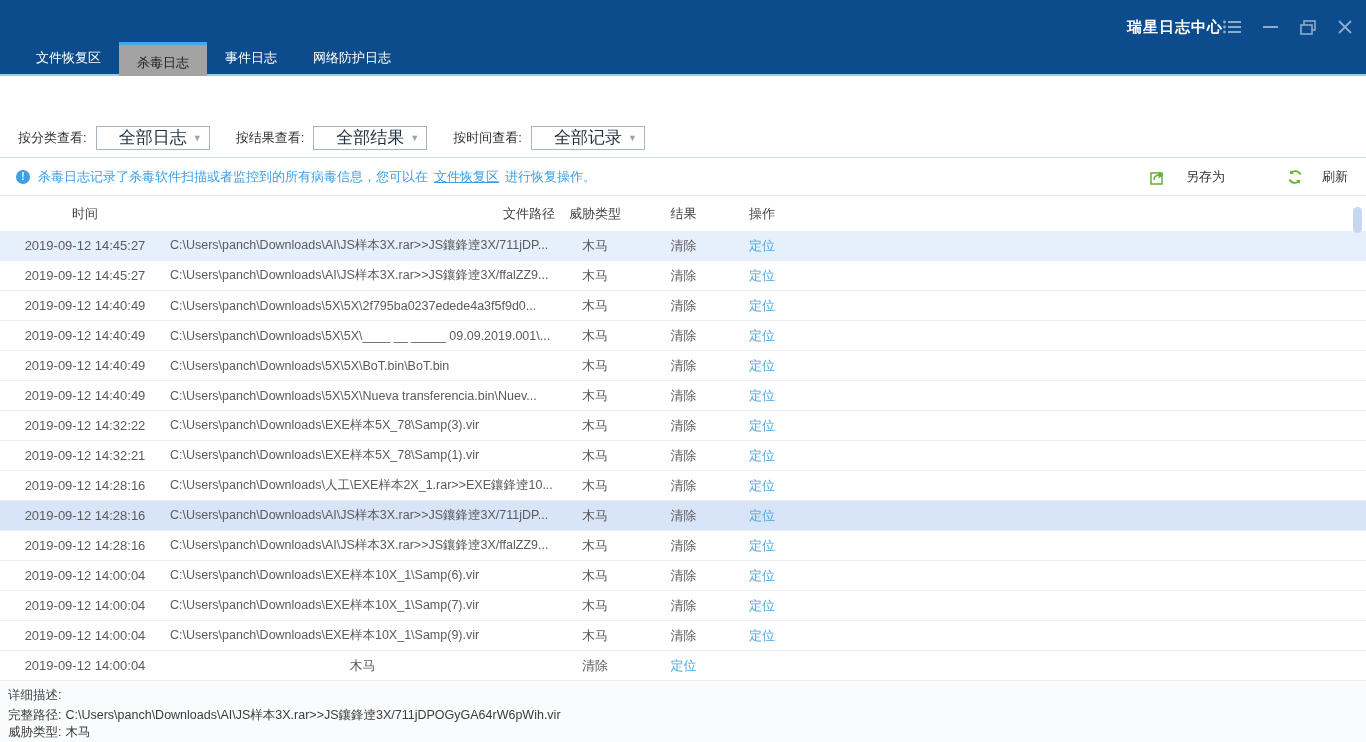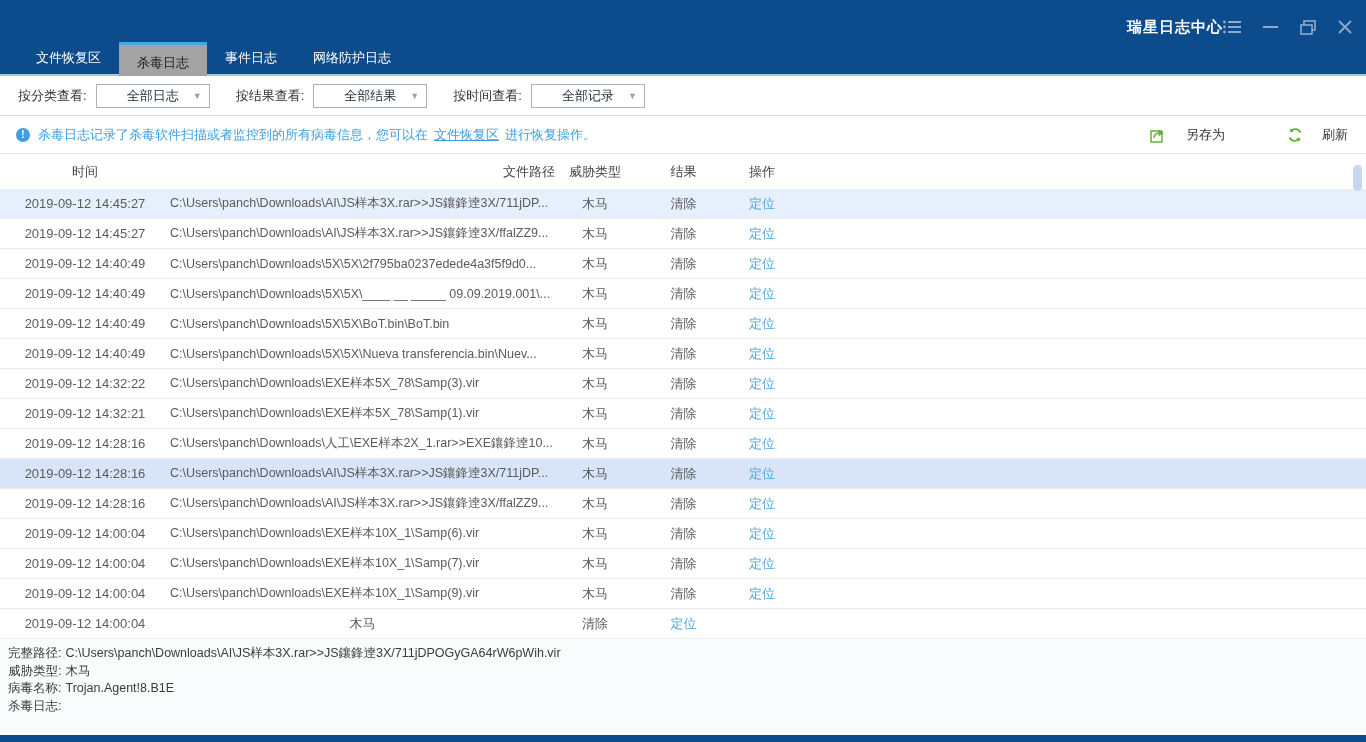--- a/index.html
+++ b/index.html
@@ -26,26 +26,26 @@
 
   
   .tabbar{height:34px;background:var(--titlebar-bg);display:flex;align-items:stretch;
     padding-left:18px;flex:0 0 auto;border-bottom:2px solid #9FCBEA;position:relative;}
   .tab{color:#fff;font-size:13px;display:flex;align-items:center;padding:0 18px;cursor:pointer;position:relative;}
   .tab.active{background:#a3a3a3;color:#222;border-top:3px solid var(--accent);
     margin-bottom:-2px;padding-top:4px;}
 
   
   .filterbar{height:40px;background:#fff;display:flex;align-items:center;gap:26px;
-    padding-left:18px;border-bottom:1px solid #CDE3F2;flex:0 0 auto;}
+    padding-left:18px;border-bottom:1px solid #CDE3F2;flex:0 0 auto;margin-top:42px;}
   .filter-group{display:flex;align-items:center;gap:9px;}
   .filter-label{font-size:13px;color:#333;}
   .select-box{width:114px;height:24px;border:1px solid #AAB2BD;background:#fff;display:flex;
     align-items:center;justify-content:center;position:relative;cursor:pointer;}
-  .select-box .sel-val{font-size:13px;color:#1d2b3a;}
+  .select-box .sel-val{font-size:17px;color:#1d2b3a;}
   .select-box .caret{position:absolute;right:7px;top:50%;transform:translateY(-50%);
     font-size:9px;color:#9aa3ad;}
 
   
   .infobar{height:38px;background:#fff;display:flex;align-items:center;justify-content:space-between;
     padding:0 18px 0 16px;border-bottom:1px solid #E6E6E6;flex:0 0 auto;}
   .info-left{display:flex;align-items:center;font-size:13px;color:var(--info-blue);}
   .info-icon{width:14px;height:14px;border-radius:50%;background:var(--info-blue);color:#fff;
     font-size:10px;font-weight:bold;display:inline-flex;align-items:center;justify-content:center;
     margin-right:8px;flex:0 0 auto;}
@@ -293,20 +293,21 @@
       </div>
       <div class="log-row grid-row">
         <div class="cell-time">2019-09-12 14:00:04</div>
         <div class="cell-type">木马</div>
         <div class="cell-result">清除</div>
         <div class="cell-action"><span>定位</span></div>
       </div>
     </div>
 
   <div class="details">
+    <div class="dt-title">详细描述:</div>
     <div id="detail-lines">
         <div class="detail-line"><span class="dl-label">完整路径:</span><span>C:\Users\panch\Downloads\AI\JS样本3X.rar&gt;&gt;JS鑲鋒逹3X/711jDPOGyGA64rW6pWih.vir</span></div>
         <div class="detail-line"><span class="dl-label">威胁类型:</span><span>木马</span></div>
         <div class="detail-line"><span class="dl-label">病毒名称:</span><span>Trojan.Agent!8.B1E</span></div>
         <div class="detail-line"><span class="dl-label">杀毒日志:</span><span></span></div>
       </div>
   </div>
 
   <div class="flex-spacer"></div>
   <div class="bottom-strip"></div>

